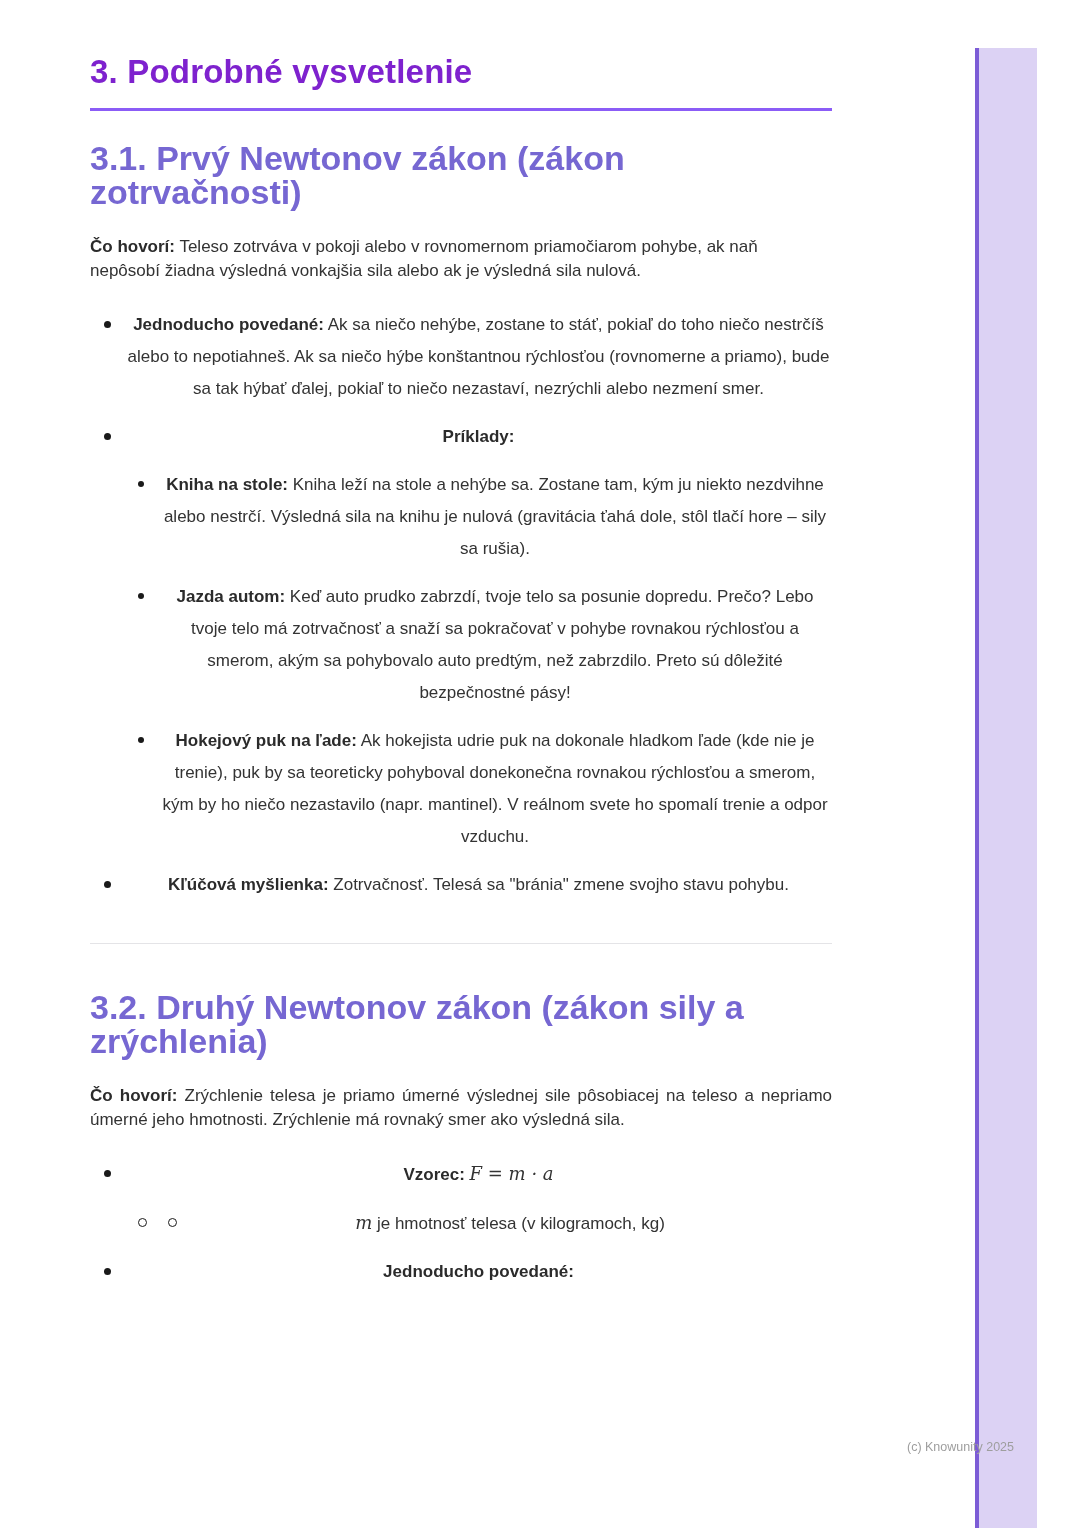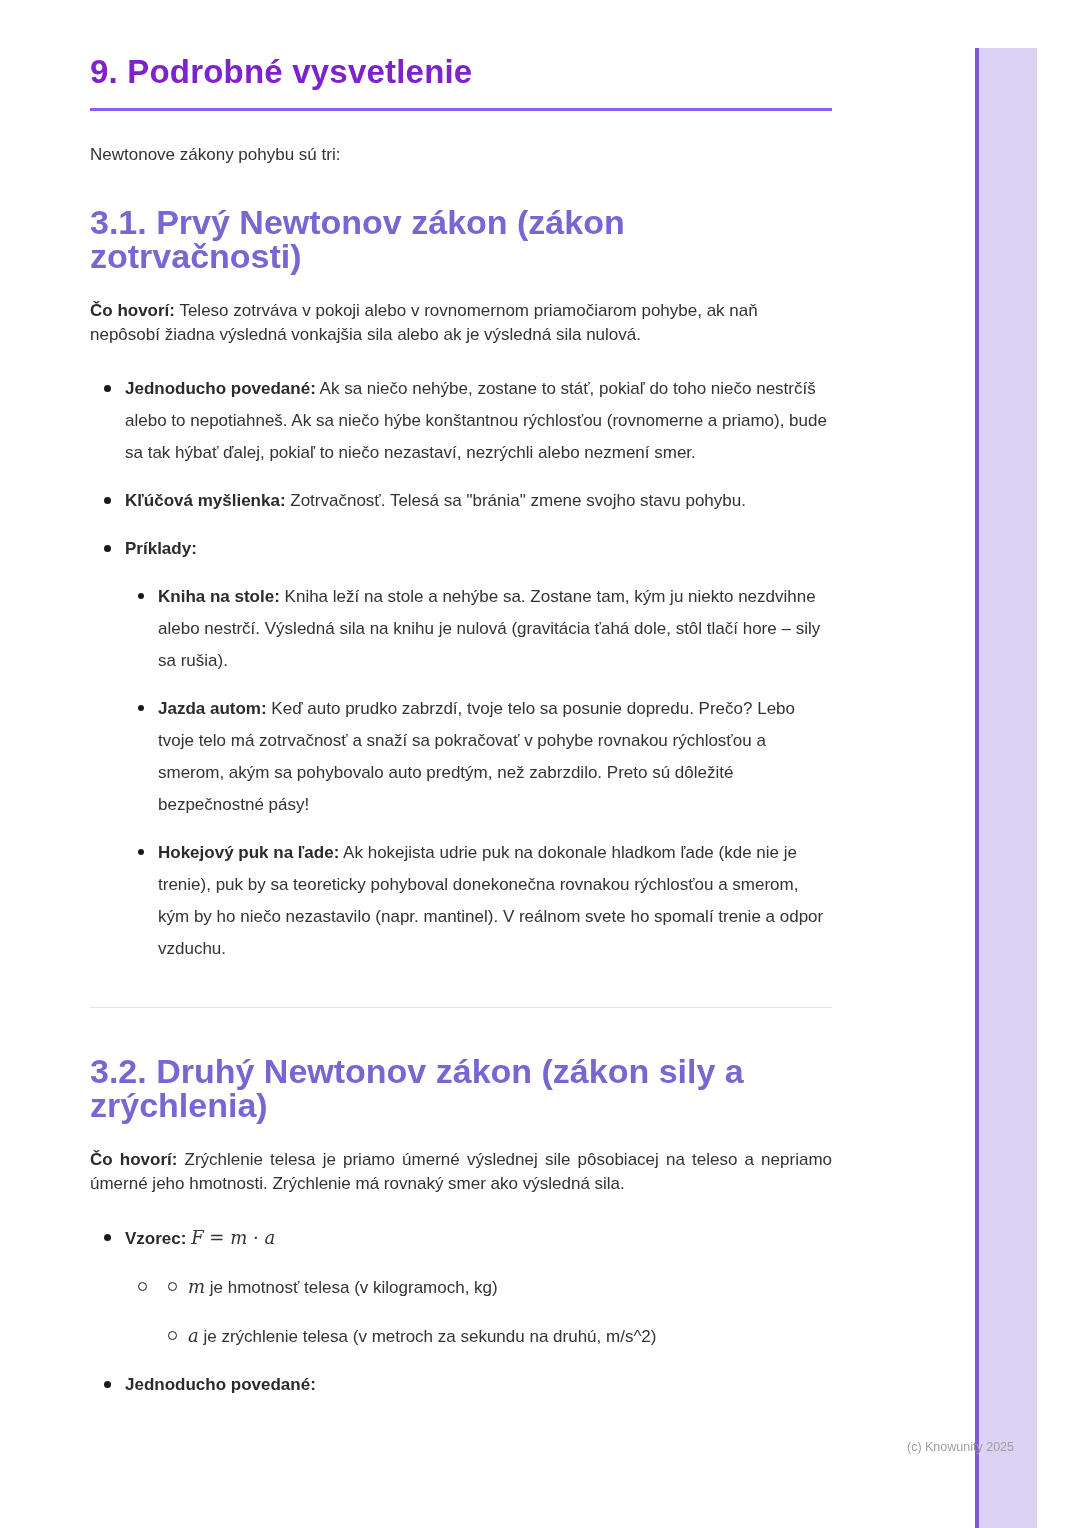--- a/index.html
+++ b/index.html
@@ -54,21 +54,21 @@
   }
   .lead.justified { text-align: justify; }
   .lead strong, .li-text strong { color: #2b2b2b; }
   .list { margin-bottom: 8px; }
   .li {
     position: relative;
     font-size: 17px;
     line-height: 32px;
     margin-bottom: 16px;
   }
-  .li-text { display: block; }
+  .li-text { display: block; text-align: center; }
   .l1 { padding-left: 35px; }
   .l1 > .marker { left: 14px; }
   .l2 { padding-left: 33px; }
   .l2 > .marker { left: 13px; }
   .l3 { padding-left: 30px; }
   .l3 > .marker { left: 10px; }
   .marker {
     position: absolute;
     top: 12px;
     display: inline-block;
@@ -118,59 +118,58 @@
     font-size: 12.5px;
     color: #9e9e9e;
     z-index: 2;
   }
 </style>
 </head>
 <body>
 
 <div class="content">
 
-  <h1 class="doc-title">9. Podrobné vysvetlenie</h1>
+  <h1 class="doc-title">3. Podrobné vysvetlenie</h1>
   <hr class="title-rule">
 
-  <p class="intro">Newtonove zákony pohybu sú tri:</p>
 
   <h2 class="section-heading">3.1. Prvý Newtonov zákon (zákon zotrvačnosti)</h2>
 
   <p class="lead"><strong>Čo hovorí:</strong><span> Teleso zotrváva v pokoji alebo v rovnomernom priamočiarom pohybe, ak naň nepôsobí žiadna výsledná vonkajšia sila alebo ak je výsledná sila nulová.</span></p>
 
   <div class="list">
 
     <div class="li l1">
       <span class="marker disc"></span>
       <span class="li-text"><strong>Jednoducho povedané:</strong><span> Ak sa niečo nehýbe, zostane to stáť, pokiaľ do toho niečo nestrčíš alebo to nepotiahneš. Ak sa niečo hýbe konštantnou rýchlosťou (rovnomerne a priamo), bude sa tak hýbať ďalej, pokiaľ to niečo nezastaví, nezrýchli alebo nezmení smer.</span></span>
-    </div>
-
-    <div class="li l1">
-      <span class="marker disc"></span>
-      <span class="li-text"><strong>Kľúčová myšlienka:</strong><span> Zotrvačnosť. Telesá sa "bránia" zmene svojho stavu pohybu.</span></span>
     </div>
 
     <div class="li l1">
       <span class="marker disc"></span>
       <span class="li-text"><strong>Príklady:</strong></span>
 
       <div class="nested">
         <div class="li l2">
           <span class="marker disc small"></span>
           <span class="li-text"><strong>Kniha na stole:</strong><span> Kniha leží na stole a nehýbe sa. Zostane tam, kým ju niekto nezdvihne alebo nestrčí. Výsledná sila na knihu je nulová (gravitácia ťahá dole, stôl tlačí hore – sily sa rušia).</span></span>
         </div>
         <div class="li l2">
           <span class="marker disc small"></span>
           <span class="li-text"><strong>Jazda autom:</strong><span> Keď auto prudko zabrzdí, tvoje telo sa posunie dopredu. Prečo? Lebo tvoje telo má zotrvačnosť a snaží sa pokračovať v pohybe rovnakou rýchlosťou a smerom, akým sa pohybovalo auto predtým, než zabrzdilo. Preto sú dôležité bezpečnostné pásy!</span></span>
         </div>
         <div class="li l2">
           <span class="marker disc small"></span>
           <span class="li-text"><strong>Hokejový puk na ľade:</strong><span> Ak hokejista udrie puk na dokonale hladkom ľade (kde nie je trenie), puk by sa teoreticky pohyboval donekonečna rovnakou rýchlosťou a smerom, kým by ho niečo nezastavilo (napr. mantinel). V reálnom svete ho spomalí trenie a odpor vzduchu.</span></span>
         </div>
       </div>
+    </div>
+
+    <div class="li l1">
+      <span class="marker disc"></span>
+      <span class="li-text"><strong>Kľúčová myšlienka:</strong><span> Zotrvačnosť. Telesá sa "bránia" zmene svojho stavu pohybu.</span></span>
     </div>
 
   </div>
 
   <hr class="section-divider">
 
   <h2 class="section-heading">3.2. Druhý Newtonov zákon (zákon sily a zrýchlenia)</h2>
 
   <p class="lead justified"><strong>Čo hovorí:</strong><span> Zrýchlenie telesa je priamo úmerné výslednej sile pôsobiacej na teleso a nepriamo úmerné jeho hmotnosti. Zrýchlenie má rovnaký smer ako výsledná sila.</span></p>
 
@@ -182,24 +181,20 @@
 
       <div class="nested">
         <div class="li l2">
           <span class="marker circle"></span>
 
           <div class="nested">
             <div class="li l3">
               <span class="marker circle"></span>
               <span class="li-text"><span class="math">m</span><span> je hmotnosť telesa (v kilogramoch, kg)</span></span>
             </div>
-            <div class="li l3">
-              <span class="marker circle"></span>
-              <span class="li-text"><span class="math">a</span><span> je zrýchlenie telesa (v metroch za sekundu na druhú, m/s^2)</span></span>
-            </div>
           </div>
         </div>
       </div>
     </div>
 
     <div class="li l1">
       <span class="marker disc"></span>
       <span class="li-text"><strong>Jednoducho povedané:</strong></span>
     </div>
 

